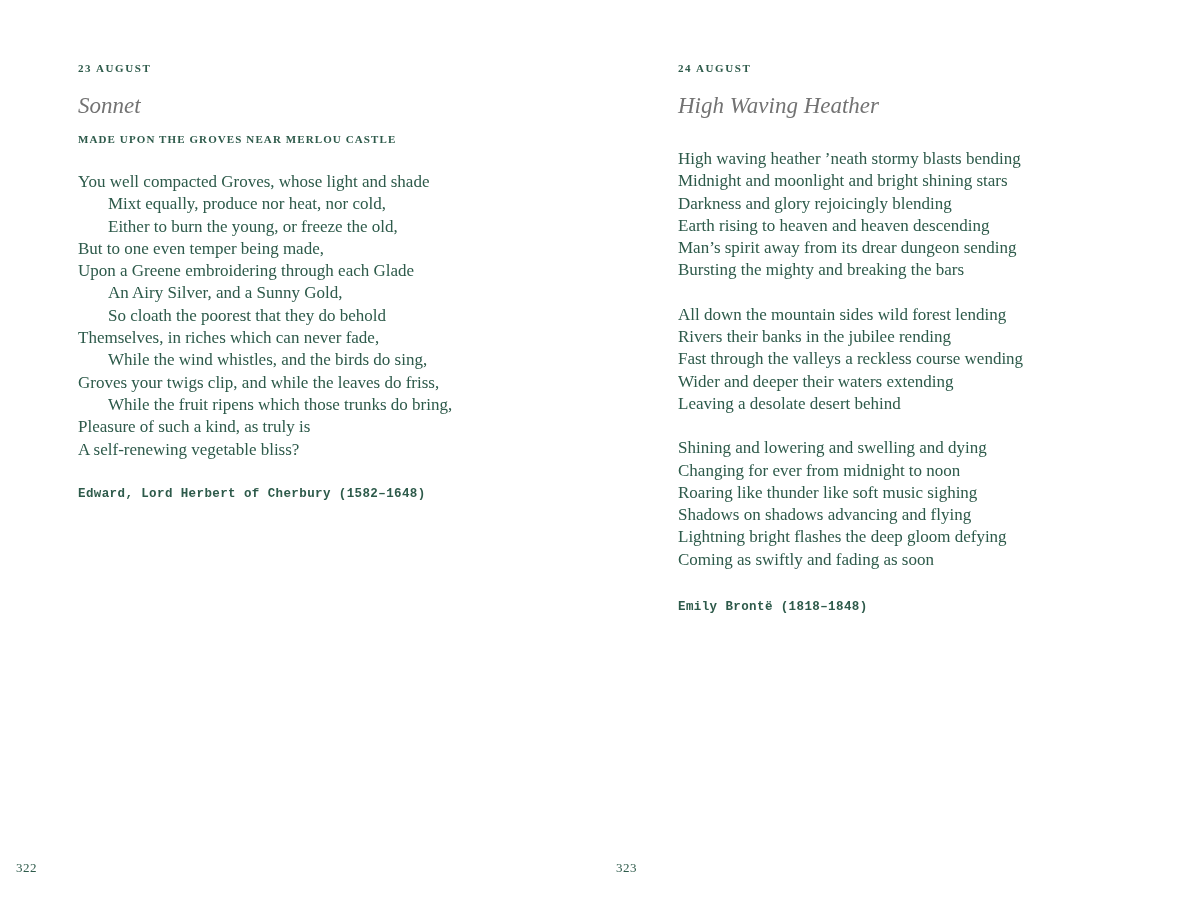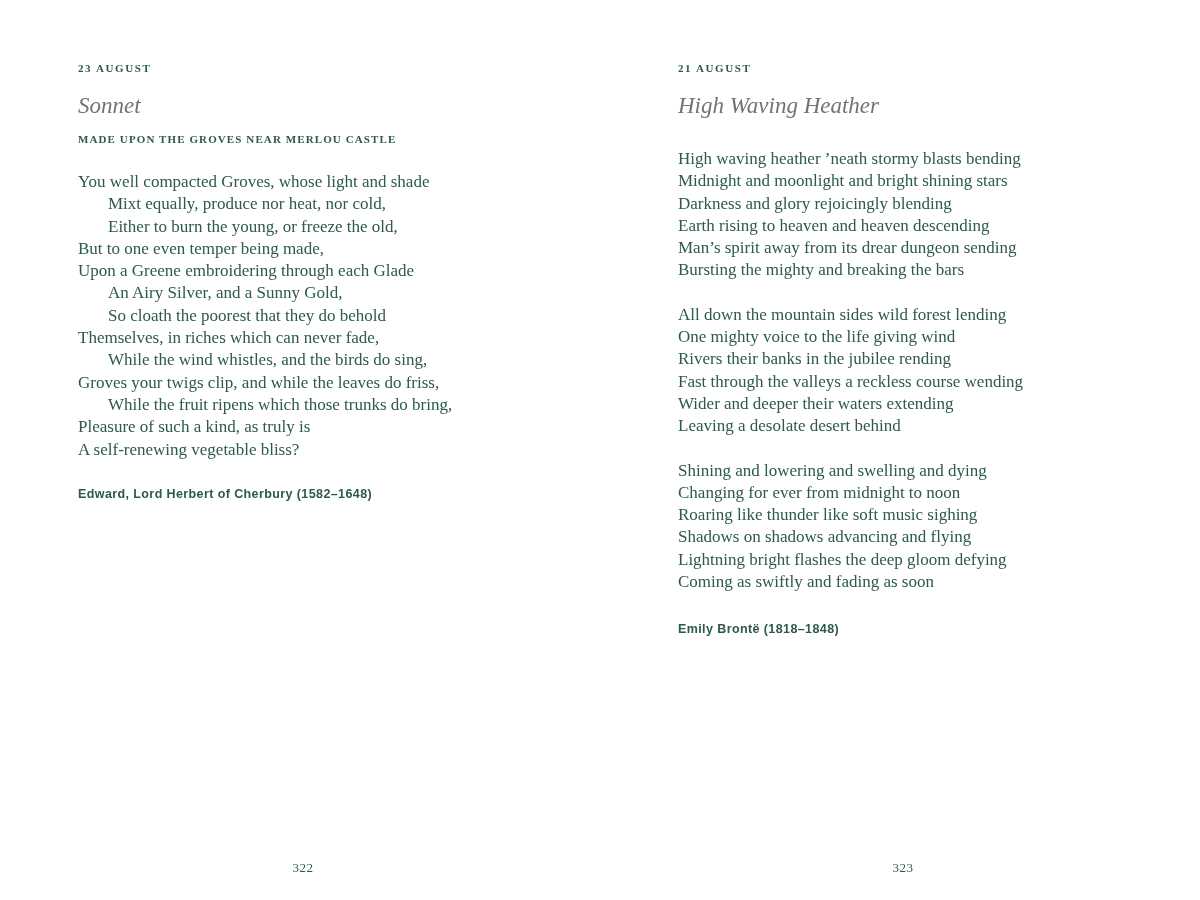--- a/index.html
+++ b/index.html
@@ -56,32 +56,31 @@
   .page.right .poem { margin-top: 26px; }
   .stanza + .stanza { margin-top: 22px; }
   .line {
     font-size: 17px;
     line-height: 22.3px;
     white-space: nowrap;
   }
   .line.indent { padding-left: 30px; }
   .attribution {
     margin-top: 26px;
-    font-family: Liberation Sans, sans-serif;
+    font-family: Liberation Mono, monospace;
     font-size: 12.5px;
     font-weight: bold;
     letter-spacing: 0.4px;
   }
   .page.right .attribution { margin-top: 29px; }
   .page-number {
     position: absolute;
     bottom: 24px;
-    left: 6px;
+    left: 16px;
     right: 0;
-    text-align: center;
     font-size: 13px;
     letter-spacing: 0.5px;
   }
 </style>
 </head>
 <body>
 
 <div class="spread">
 
   <div class="page left">
@@ -106,34 +105,33 @@
             <div class="line">A self-renewing vegetable bliss?</div>
           </div>
         </div>
       <div class="attribution">Edward, Lord Herbert of Cherbury (1582–1648)</div>
     </div>
     <div class="page-number">322</div>
   </div>
 
   <div class="page right">
     <div class="content">
-      <div class="date">21 AUGUST</div>
+      <div class="date">24 AUGUST</div>
       <h1 class="title">High Waving Heather</h1>
       <div class="poem">
           <div class="stanza">
             <div class="line">High waving heather ’neath stormy blasts bending</div>
             <div class="line">Midnight and moonlight and bright shining stars</div>
             <div class="line">Darkness and glory rejoicingly blending</div>
             <div class="line">Earth rising to heaven and heaven descending</div>
             <div class="line">Man’s spirit away from its drear dungeon sending</div>
             <div class="line">Bursting the mighty and breaking the bars</div>
           </div>
           <div class="stanza">
             <div class="line">All down the mountain sides wild forest lending</div>
-            <div class="line">One mighty voice to the life giving wind</div>
             <div class="line">Rivers their banks in the jubilee rending</div>
             <div class="line">Fast through the valleys a reckless course wending</div>
             <div class="line">Wider and deeper their waters extending</div>
             <div class="line">Leaving a desolate desert behind</div>
           </div>
           <div class="stanza">
             <div class="line">Shining and lowering and swelling and dying</div>
             <div class="line">Changing for ever from midnight to noon</div>
             <div class="line">Roaring like thunder like soft music sighing</div>
             <div class="line">Shadows on shadows advancing and flying</div>

